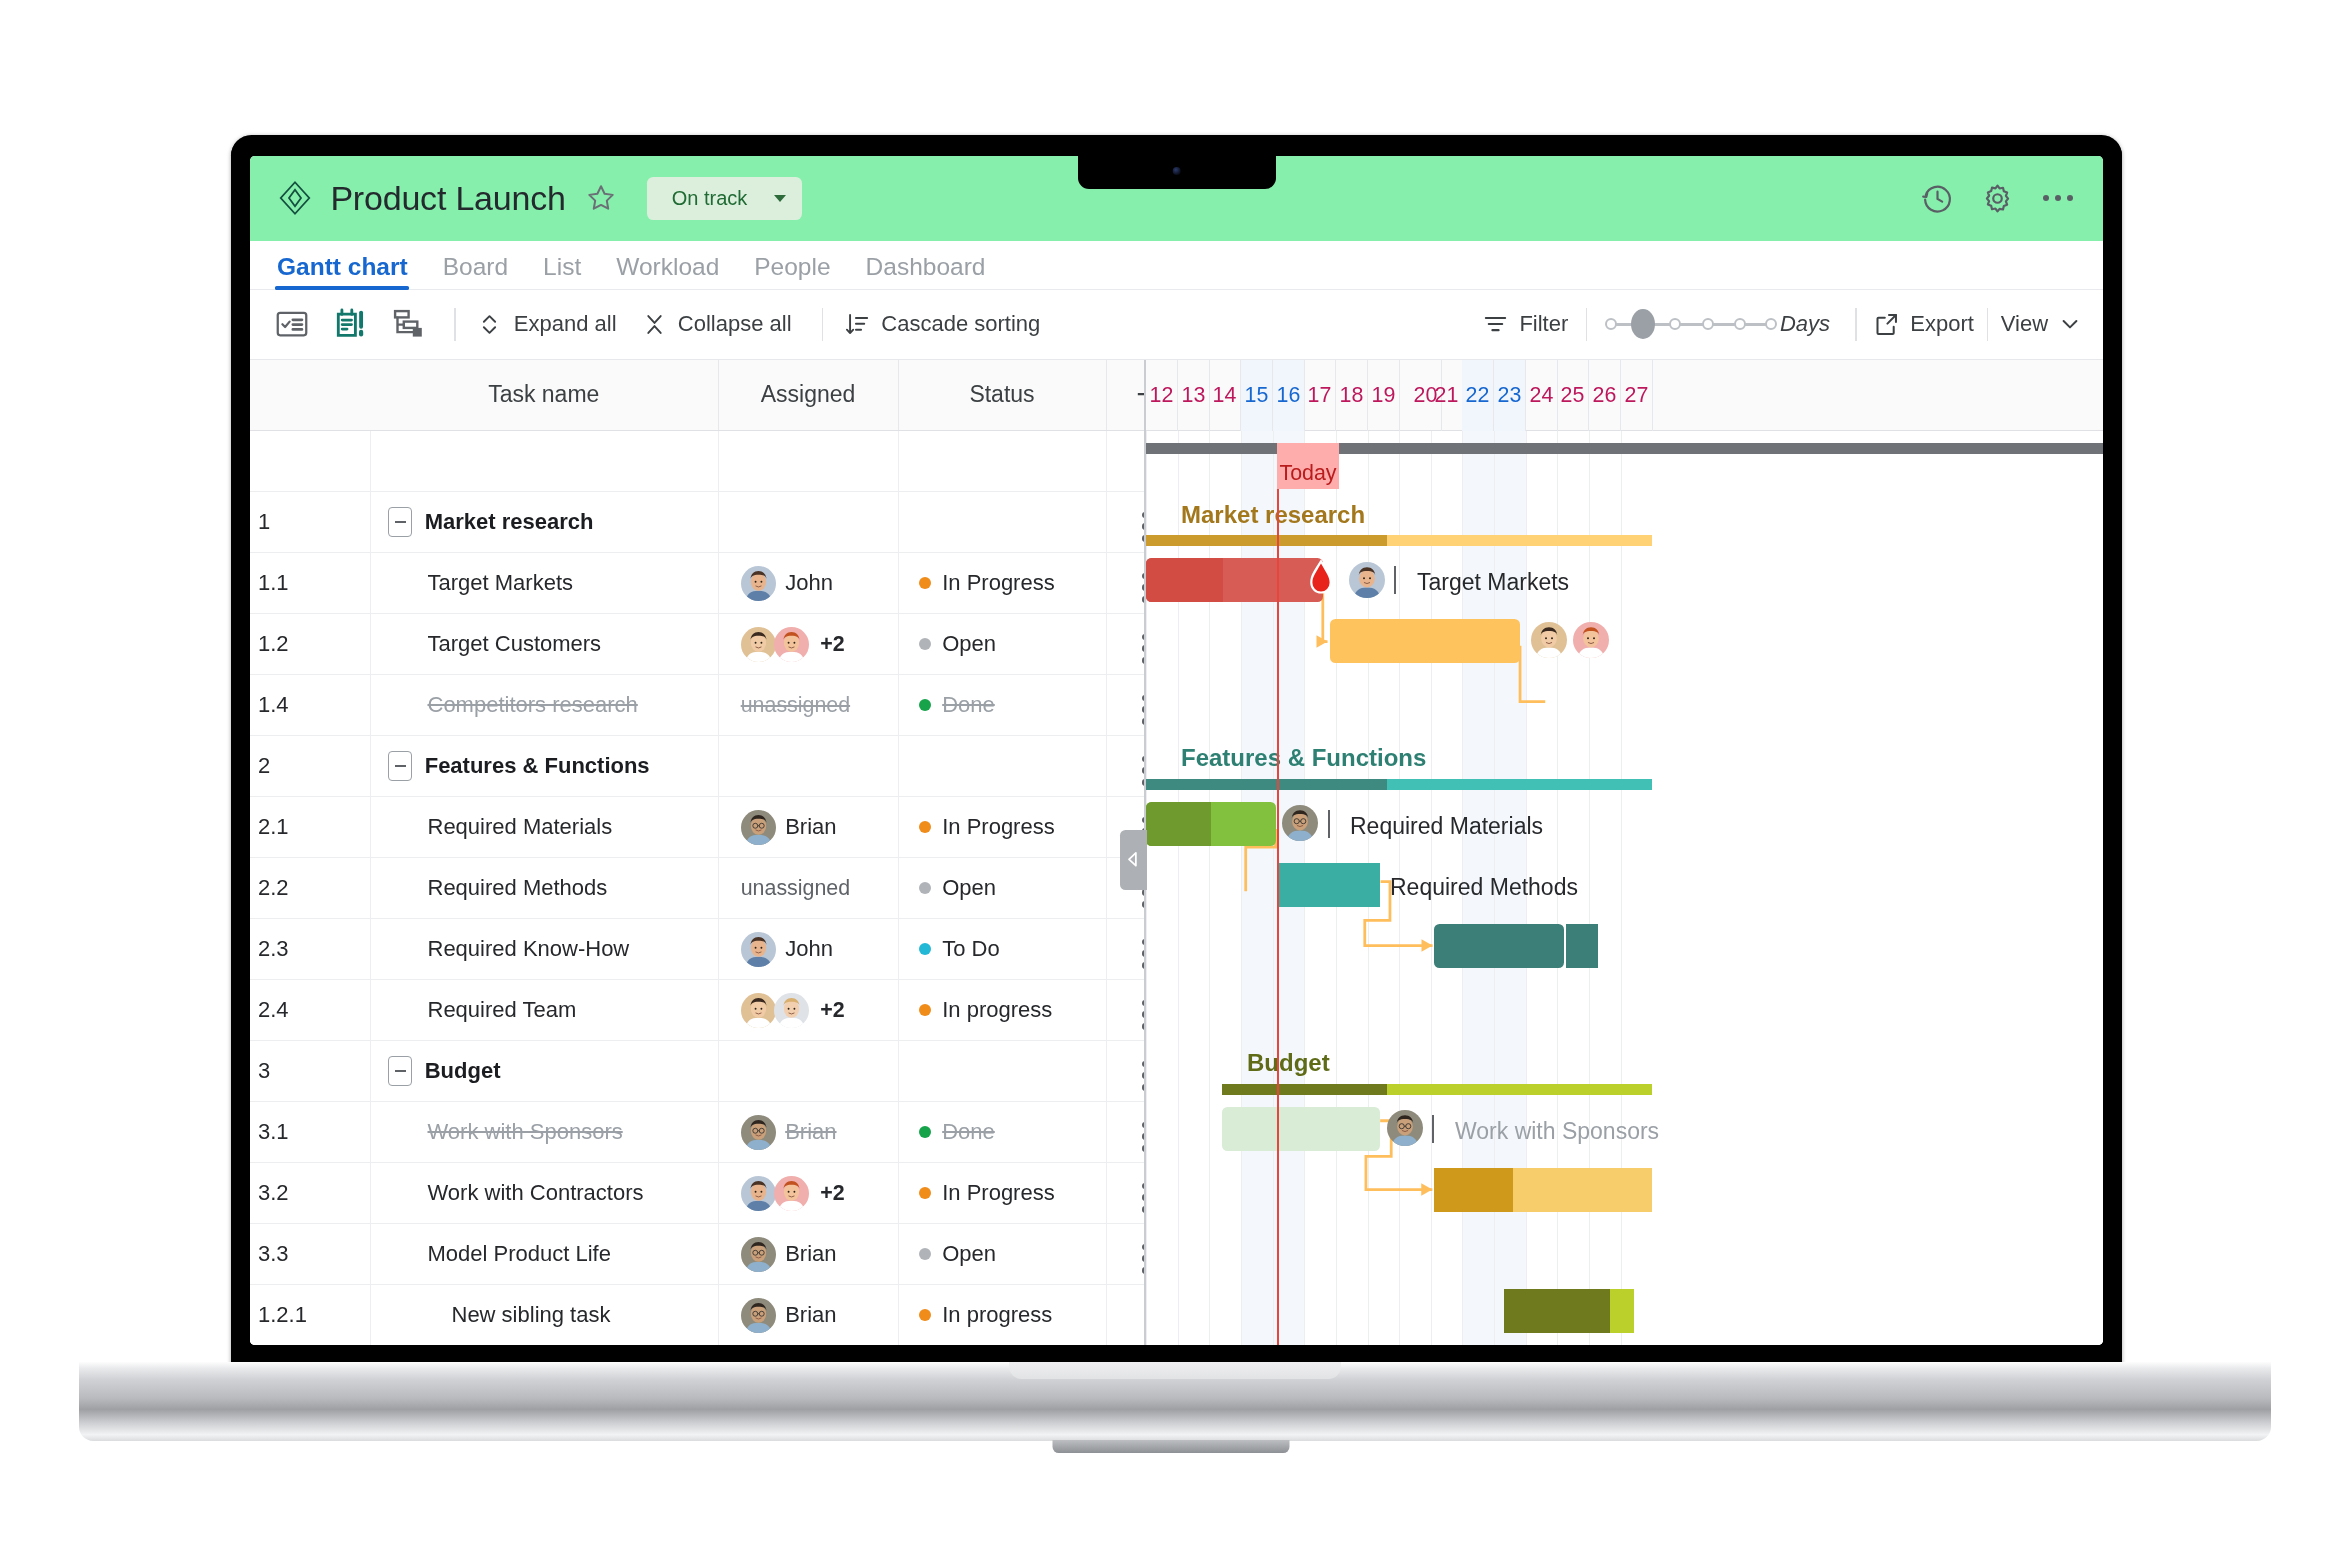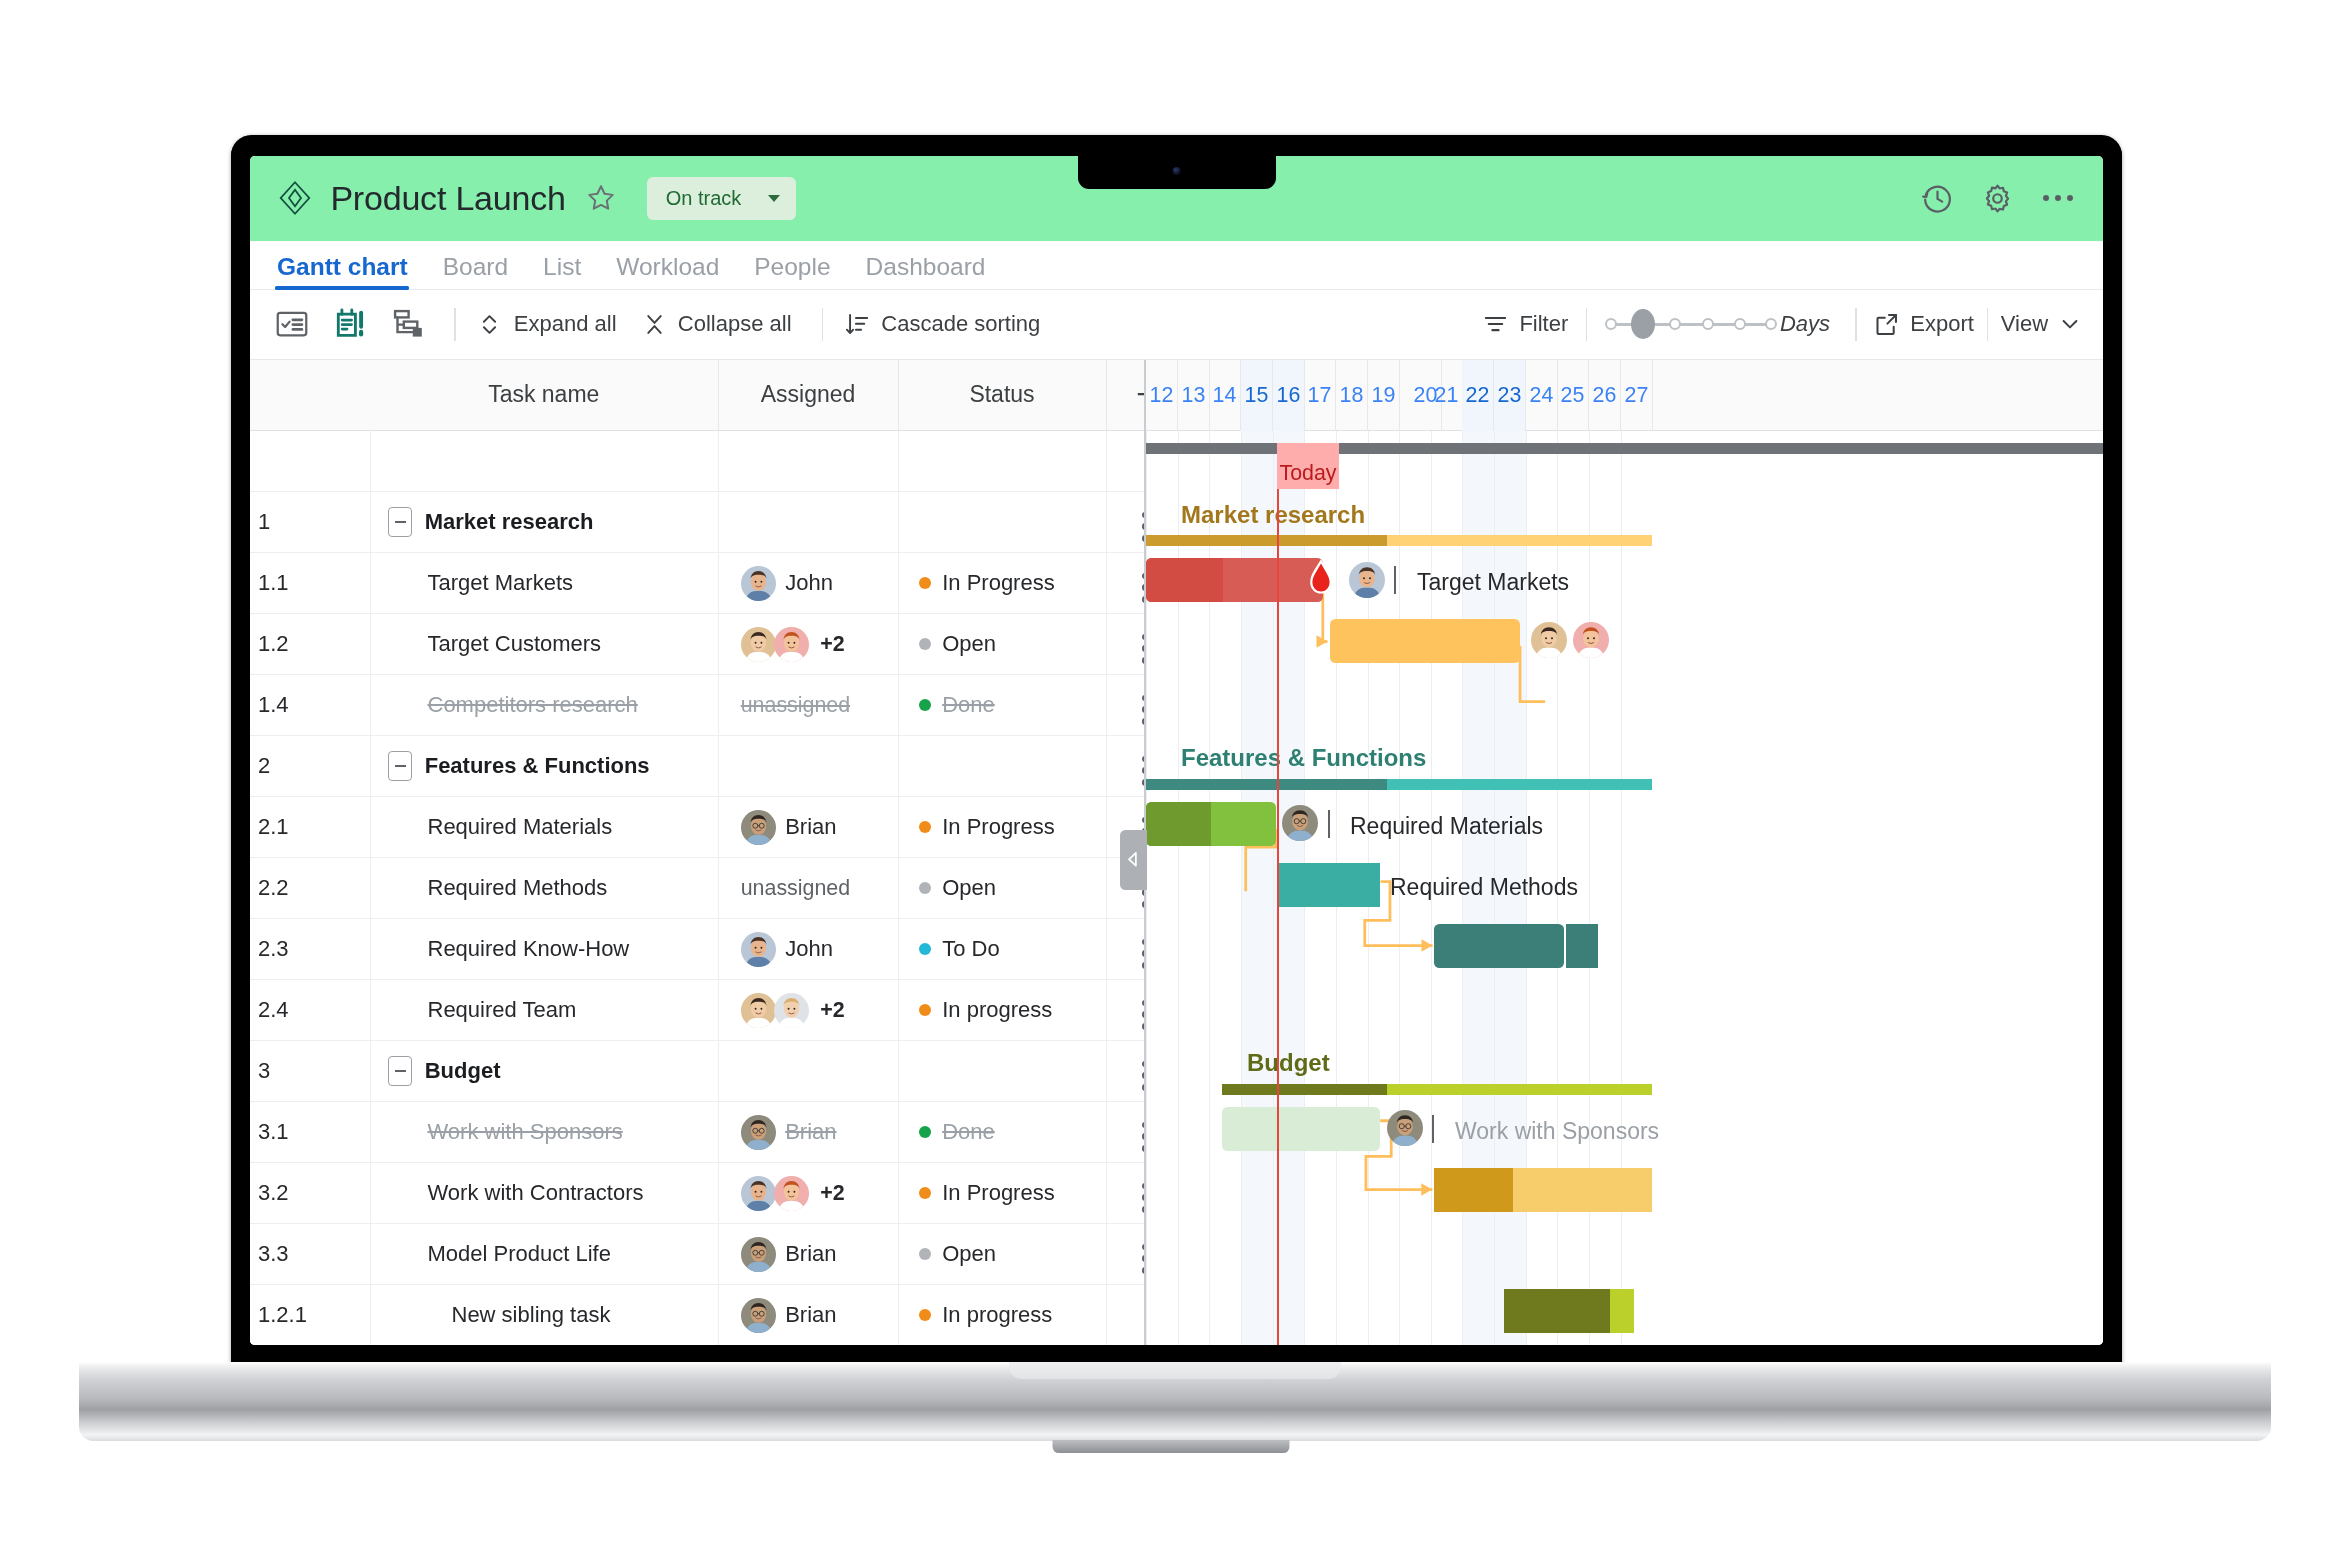--- a/index.html
+++ b/index.html
@@ -77,21 +77,21 @@
     position:relative; height: 85px;
     display:flex; align-items:center; padding: 0 28.5px 0 27px;
     background:#86efac;
   }
   .logo { width:36px; height:36px; flex:0 0 auto; margin-right:17.4px;}
   .proj-title { font-size: 34px; color:#24292e; font-weight:400; letter-spacing:-0.2px;}
   .star-btn { margin-left: 19px; width:32px; height:32px; cursor:pointer;}
   .status-chip {
     margin-left: 30px;
     background:#dcefdd; color:#1f6b33;
-    border-radius: 6.3px; height: 43px; padding: 0 16px 0 19px;
+    border-radius: 6.3px; height: 43px; padding: 0 16px 0 25px;
     display:flex; align-items:center; gap:27px;
     font-size: 20px; cursor:pointer;
   }
   .chev { width:0;height:0; border-left:6.3px solid transparent;border-right:6.3px solid transparent;border-top:7.1px solid #2e6b3a;}
   .hdr-right { margin-left:auto; display:flex; align-items:center; gap:27px;}
   .hdr-ico { width:33px;height:33px; cursor:pointer; color:#5a5f66;}
   .dots3 { display:flex; gap:5.5px; align-items:center; cursor:pointer; padding: 4.7px 1.6px;}
   .dots3 i { width:6.3px;height:6.3px;border-radius:50%;background:#5a5f66; display:block;}
 
   
@@ -200,21 +200,21 @@
   }
 
   
   .gc-head{
     position:relative; height: 71px; background:#fafafa;
     border-bottom: 1.6px solid #dfe1e4;
   }
   .gc-head .daycell{
     position:absolute; top:0; height:71px; width:32px;
     display:flex; align-items:center; justify-content:center;
-    font-size: 21.4px; color:#3b82f6;
+    font-size: 21.4px; color:#be185d;
     border-right: 0.8px solid #e6e8eb;
   }
   .gc-head .daycell.we { color:#1767d0; background:#f1f6fd;}
   .gc-body{ position:absolute; left:0; right:0; top:71px; bottom:0; overflow:hidden;}
   .colline{ position:absolute; top:0; bottom:0; width:0.8px; background:#eceef0;}
   .weshade{ position:absolute; top:0; bottom:0; width:32px; background:#f4f8fd;}
   .topbar-grey{ position:absolute; left:0; right:0; top: 12.7px; height: 11px; background:#6f7377;}
   .today-flag{
     position:absolute; top: 12.7px; height: 46px; width: 62px;
     background:#ffacac; color:#b91c1c; font-size: 21.4px;

